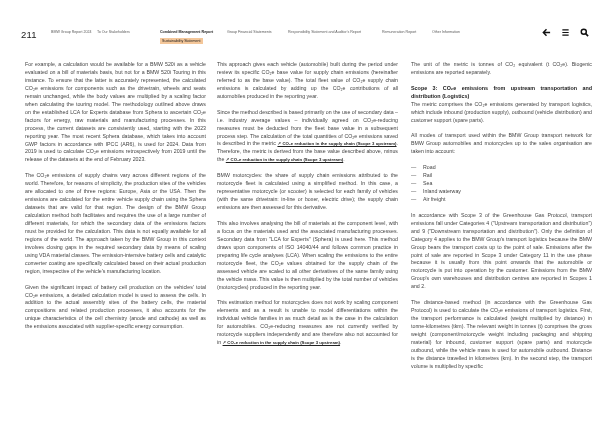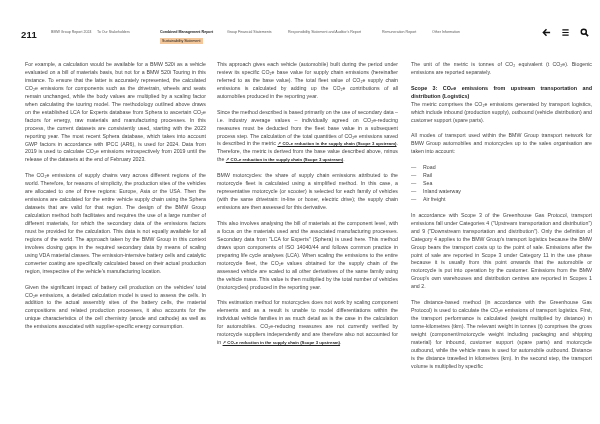--- a/index.html
+++ b/index.html
@@ -1,20 +1,20 @@
 <!DOCTYPE html>
 <html><head>
 <meta charset="utf-8">
 <style>
   * { box-sizing: border-box; margin: 0; padding: 0; }
   html, body { width: 600px; height: 424px; background: #ffffff; overflow: hidden; }
   body { font-family: "Liberation Sans", "DejaVu Sans", sans-serif; color: #3a3a3a; position: relative; }
 
   .header { position: absolute; top: 0; left: 0; width: 600px; height: 50px; }
-  .page-number { position: absolute; left: 21px; top: 29px; font-size: 9.5px; font-weight: bold; color: #1a1a1a; letter-spacing: 0.2px; }
+  .page-number { position: absolute; left: 21px; top: 29px; font-size: 9.5px; font-weight: normal; color: #1a1a1a; letter-spacing: 0.2px; }
   .nav { position: absolute; top: 30px; left: 0; }
   .nav-item { position: absolute; white-space: nowrap; font-size: 3.6px; color: #5a5a5a; top: 0; }
   .nav-item.active { font-weight: bold; color: #1a1a1a; }
   .nav-sub { position: absolute; top: 38px; left: 160px; font-size: 3.6px; background: #f4c79a; color: #1a1a1a; padding: 1px 2px; white-space: nowrap; }
 
   .tools { position: absolute; top: 27px; left: 541px; display: flex; gap: 9px; align-items: center; }
   .tool { width: 10px; height: 10px; display: inline-flex; align-items: center; justify-content: center; cursor: pointer; }
   .tool svg { width: 9px; height: 9px; }
 
   .col { position: absolute; top: 61px; width: 181px; font-size: 5.25px; line-height: 7.95px; text-align: justify; hyphens: auto; color: #444; }

